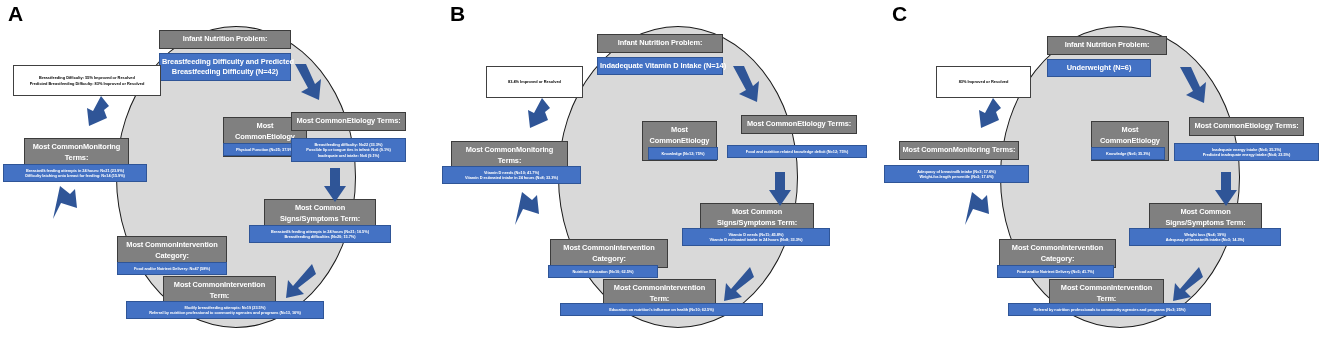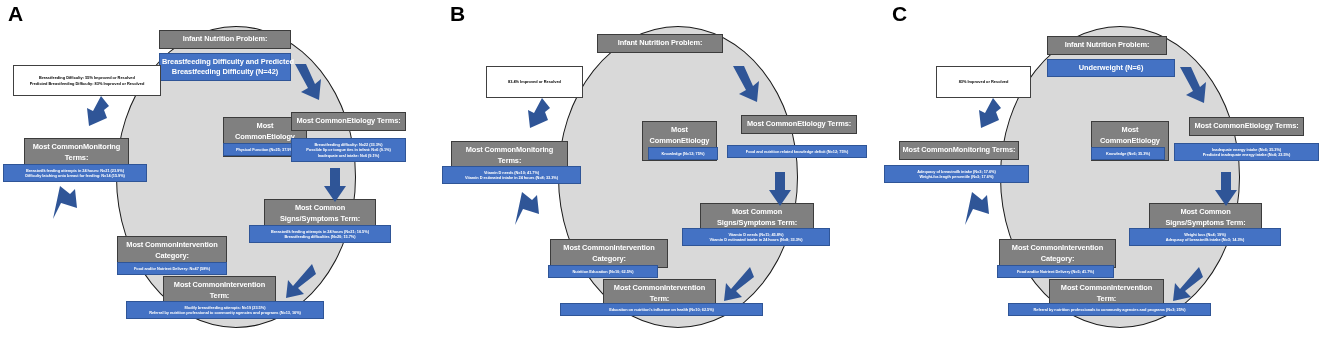--- a/index.html
+++ b/index.html
@@ -192,20 +192,23 @@
           </g>
         </svg>
     </div>
   </div>
 
   <div class="panel panel-b">
     <div class="panel-letter">B</div>
     <div class="cycle-circle"></div>
 
     <div class="box hdr" style="left:155px; top:34px; width:126px;">Infant Nutrition Problem:</div>
+    <div class="box det big" style="left:155px; top:57px; width:126px;">
+        <span class="line">Indadequate Vitamin D Intake (N=14)</span>
+      </div>
 
     <div class="box outcome" style="left:44px; top:66px; width:97px; height:32px;">
         <span class="line">83.4% Improved or Resolved</span>
       </div>
 
     <div class="box hdr" style="left:200px; top:121px; width:75px;"><span class="line">Most Common</span><span class="line">Etiology Category:</span></div>
     <div class="box det" style="left:206px; top:147px; width:70px;">
         <span class="line">Knowledge (N=12; 75%)</span>
       </div>
 
@@ -271,21 +274,21 @@
           </g>
         </svg>
     </div>
   </div>
 
   <div class="panel panel-c">
     <div class="panel-letter">C</div>
     <div class="cycle-circle"></div>
 
     <div class="box hdr" style="left:163px; top:36px; width:120px;">Infant Nutrition Problem:</div>
-    <div class="box det big" style="left:163px; top:59px; width:128px;">
+    <div class="box det big" style="left:163px; top:59px; width:104px;">
         <span class="line">Underweight (N=6)</span>
       </div>
 
     <div class="box outcome" style="left:52px; top:66px; width:95px; height:32px;">
         <span class="line">83% Improved or Resolved</span>
       </div>
 
     <div class="box hdr" style="left:207px; top:121px; width:78px;"><span class="line">Most Common</span><span class="line">Etiology Category:</span></div>
     <div class="box det" style="left:207px; top:147px; width:74px;">
         <span class="line">Knowledge (N=6; 35.3%)</span>

